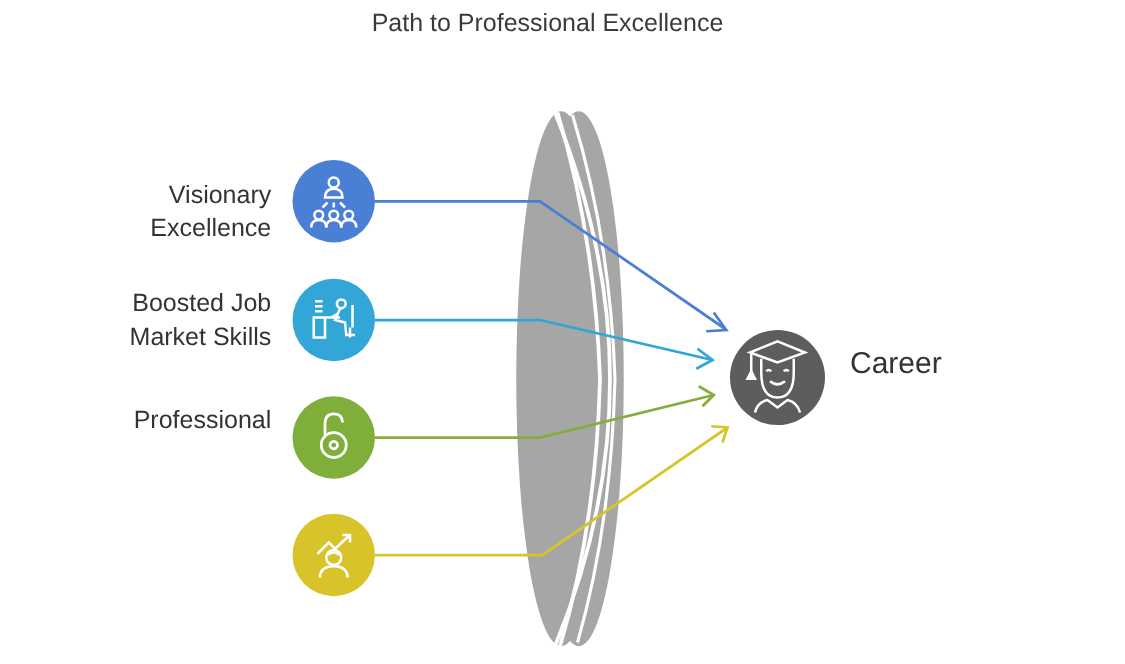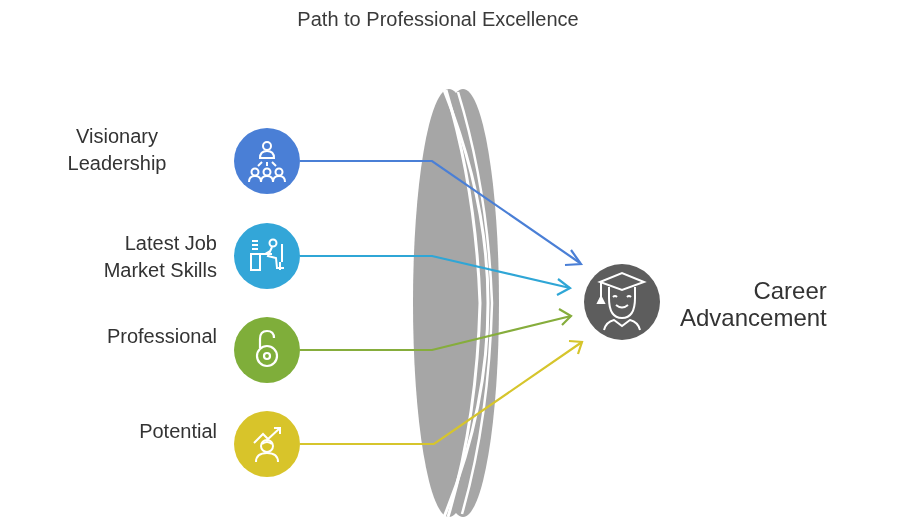--- a/index.html
+++ b/index.html
@@ -9,38 +9,36 @@
   .label span { display:block; }
   .outlabel { position:absolute; font-size:24px; line-height:27px; color:#333333; text-align:right; }
   .outlabel span { display:block; }
   svg.canvas { position:absolute; left:0; top:0; }
 </style>
 </head>
 <body>
 
 <div class="title">Path to Professional Excellence</div>
 
-<div class="label" style="left:17px; top:123px;text-align:center;">
+<div class="label" style="left:17px; top:143px;">
   <span>Visionary</span>
-  <span>Leadership</span>
+  <span>Excellence</span>
 </div>
 <div class="label" style="left:17px; top:230px;">
-  <span>Latest Job</span>
+  <span>Boosted Job</span>
   <span>Market Skills</span>
 </div>
 <div class="label" style="left:17px; top:323px;">
   <span>Professional</span>
 </div>
 <div class="label" style="left:17px; top:418px;">
-  <span>Potential</span>
 </div>
 
 <div class="outlabel" style="left:680px; top:277px;">
   <span>Career</span>
-  <span>Advancement</span>
 </div>
 
 <svg class="canvas" width="900" height="531" viewBox="0 0 900 531" xmlns="http://www.w3.org/2000/svg">
 
   <g>
     <ellipse cx="463" cy="303" rx="36" ry="214" fill="#a6a6a6"></ellipse>
     <ellipse cx="449" cy="303" rx="36" ry="214" fill="#a6a6a6"></ellipse>
     <path d="M444 90 Q488 200 488 303 Q488 410 444 517" stroke="#ffffff" stroke-width="3" fill="none"></path>
     <path d="M452 92 Q497 200 497 303 Q497 410 452 515" stroke="#ffffff" stroke-width="0" fill="none"></path>
     <path d="M458 95 Q496 200 498 303" stroke="none" fill="none"></path>

